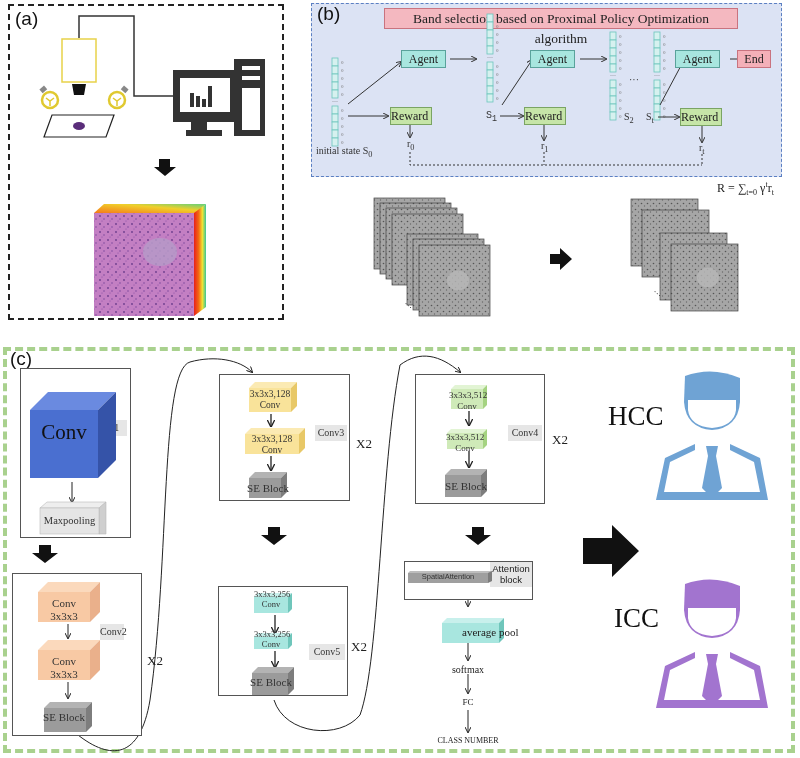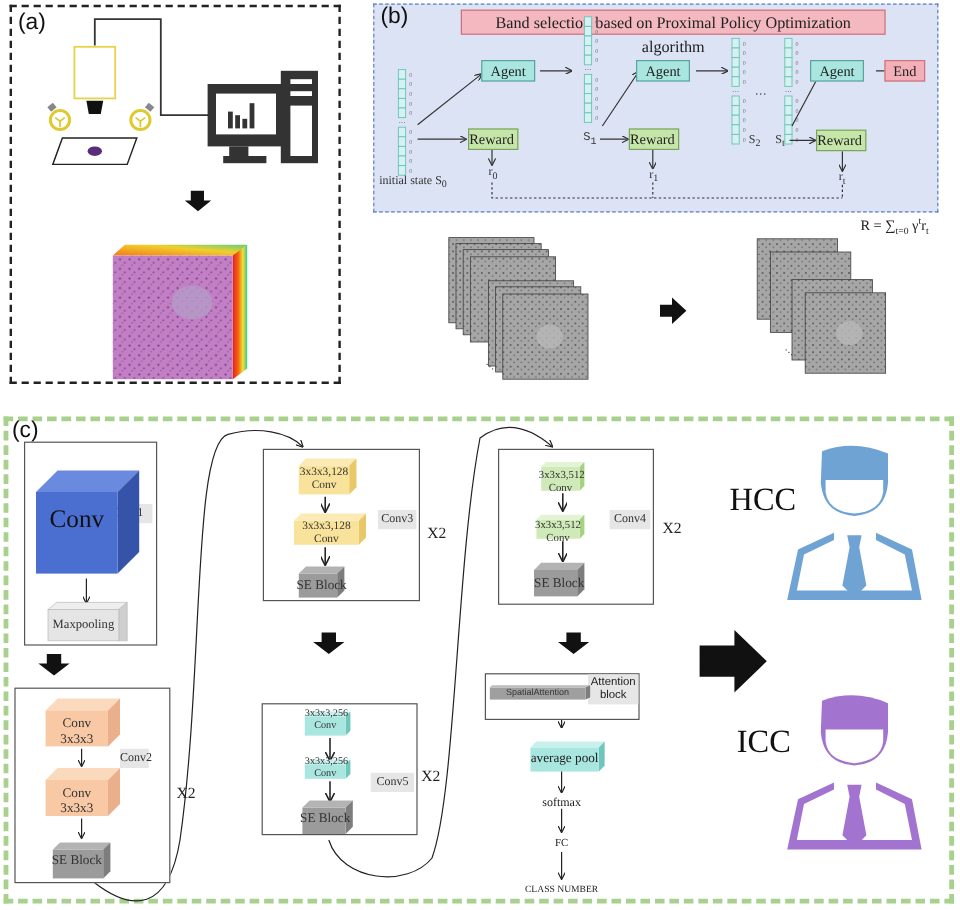--- a/index.html
+++ b/index.html
@@ -457,21 +457,21 @@
   <polygon points="80,3 84,1 84,11 80,13" fill="#7d7d7d"></polygon>
   <rect x="0" y="3" width="80" height="10" fill="#9f9f9f"></rect>
 </svg>
 <div class="abs sans" style="left:408px;top:572px;width:80px;text-align:center;font-size:7.5px;color:#333;">SpatialAttention</div>
 
 <svg class="abs" style="left:440px;top:617px;" width="64" height="28">
   <polygon points="2,6 7,1 64,1 59,6" fill="#c8f0ec"></polygon>
   <polygon points="59,6 64,1 64,21 59,26" fill="#6fc6bb"></polygon>
   <rect x="2" y="6" width="57" height="20" fill="#a8e6df"></rect>
 </svg>
-<div class="abs flow-text" style="left:442px;top:626px;width:57px;font-size:11px;">average pool</div>
+<div class="abs flow-text" style="left:442px;top:626px;width:57px;font-size:11px;padding-left:20px;">average pool</div>
 <div class="abs flow-text" style="left:438px;top:664px;width:60px;">softmax</div>
 <div class="abs flow-text" style="left:438px;top:697px;width:60px;font-size:9px;">FC</div>
 <div class="abs flow-text" style="left:428px;top:736px;width:80px;font-size:8px;">CLASS NUMBER</div>
 
 <div class="abs big-label" style="left:608px;top:401px;">HCC</div>
 <div class="abs big-label" style="left:614px;top:603px;">ICC</div>
 <svg class="abs" style="left:650px;top:370px;" width="125" height="140">
   <g id="person-hcc">
       <path d="M35,6 Q62,-4 90,8 L90,32 Q88,58 62,60 Q36,58 34,32 Z" fill="#6fa3d4"></path>
       <path d="M38,30 L38,40 Q40,56 62,58 Q84,56 86,40 L86,30" fill="#fff"></path>

